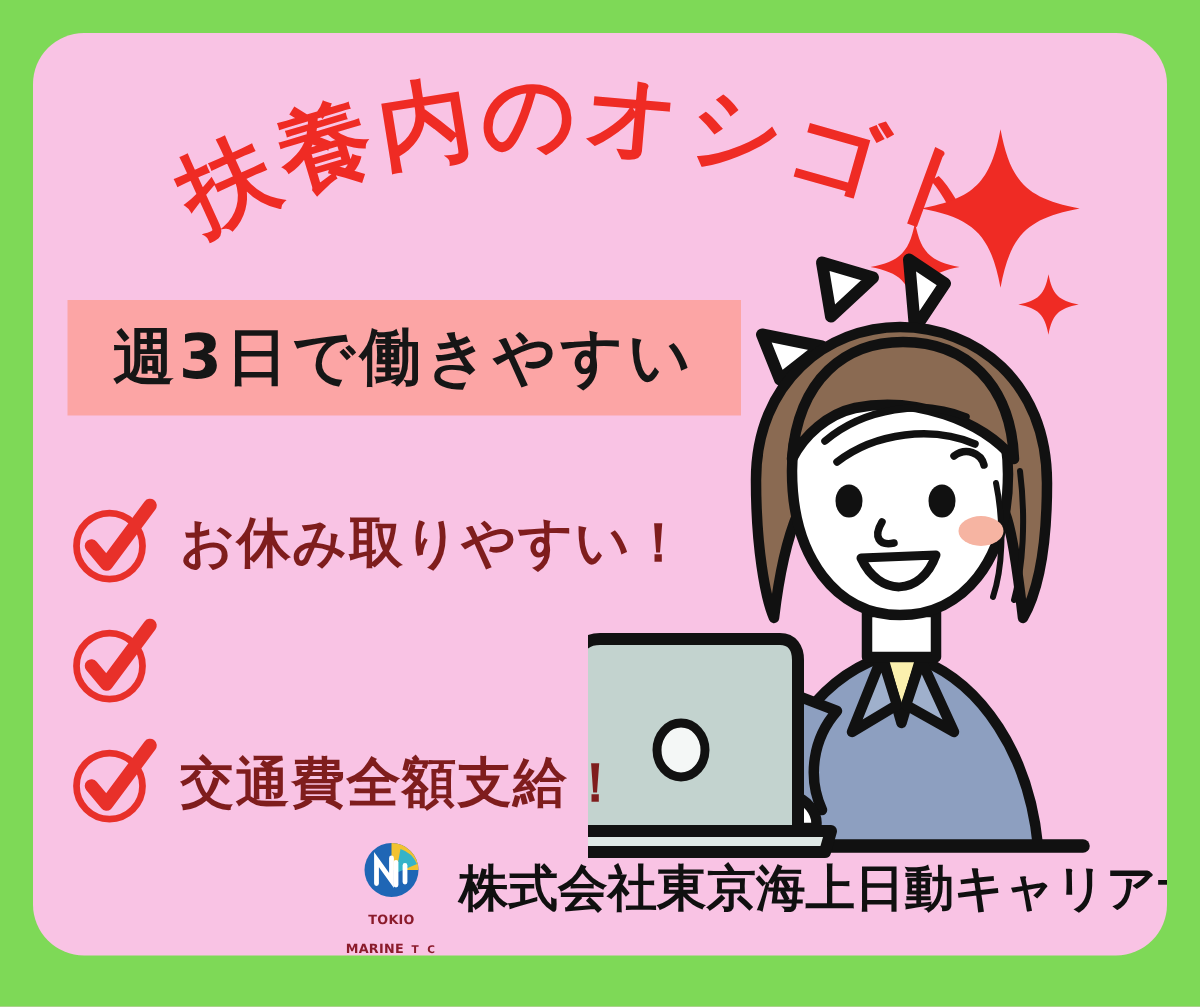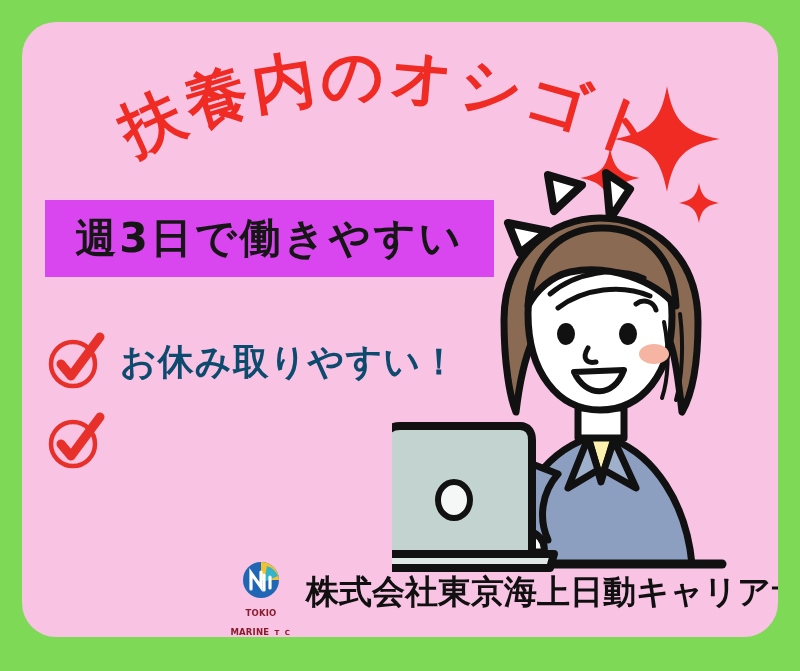--- a/index.html
+++ b/index.html
@@ -42,21 +42,21 @@
   .sparkle svg{display:block;}
 
   
   .ticks{position:absolute;left:468px;top:145px;width:160px;height:110px;}
 
   
   .banner{
     position:absolute;
     left:23px;top:178px;
     width:449px;height:77px;
-    background:#d946ef;
+    background:#fca5a5;
     display:flex;align-items:center;justify-content:center;
   }
   .banner-text{
     font-size:41px;
     font-weight:bold;
     color:#161616;
     letter-spacing:3px;
     white-space:nowrap;
     font-family:"DejaVu Sans","Liberation Sans",sans-serif;
   }
@@ -73,21 +73,21 @@
   }
   .check-icon{
     width:58px;height:58px;flex:0 0 58px;
     margin-right:16px;
     position:relative;
   }
   .check-icon svg{display:block;overflow:visible;}
   .bullet-label{
     font-size:36px;
     font-weight:bold;
-    color:#0c4a6e;
+    color:#7f1d1d;
     letter-spacing:1px;
     white-space:nowrap;
     font-family:"DejaVu Sans","Liberation Sans",sans-serif;
   }
 
   
   .illustration{
     position:absolute;
     left:370px;top:180px;
     width:400px;height:400px;
@@ -243,20 +243,29 @@
 
       <div class="bullet">
         <span class="check-icon">
           <svg width="58" height="58" viewBox="0 0 58 58">
             <circle cx="27" cy="31" r="22" fill="none" stroke="#e8302a" stroke-width="4.5"></circle>
             <path d="M15 31 L25 43 L54 4" fill="none" stroke="#e8302a" stroke-width="9" stroke-linecap="round" stroke-linejoin="round"></path>
           </svg>
         </span>
       </div>
 
+      <div class="bullet">
+        <span class="check-icon">
+          <svg width="58" height="58" viewBox="0 0 58 58">
+            <circle cx="27" cy="31" r="22" fill="none" stroke="#e8302a" stroke-width="4.5"></circle>
+            <path d="M15 31 L25 43 L54 4" fill="none" stroke="#e8302a" stroke-width="9" stroke-linecap="round" stroke-linejoin="round"></path>
+          </svg>
+        </span>
+        <span class="bullet-label">交通費全額支給！</span>
+      </div>
 
     </div>
 
     <div class="footer">
       <span class="logo">
         <svg width="42" height="40" viewBox="0 0 42 40">
           <circle cx="21" cy="19" r="18" fill="#1f66b5"></circle>
           <path d="M21 1 A18 18 0 0 1 39 19 L21 19 Z" fill="#f2c230"></path>
           <path d="M27 5 A18 18 0 0 1 38 15 L24 21 Z" fill="#35b3c9"></path>
           <g stroke="#ffffff" stroke-width="3.2" fill="none" stroke-linecap="round">

